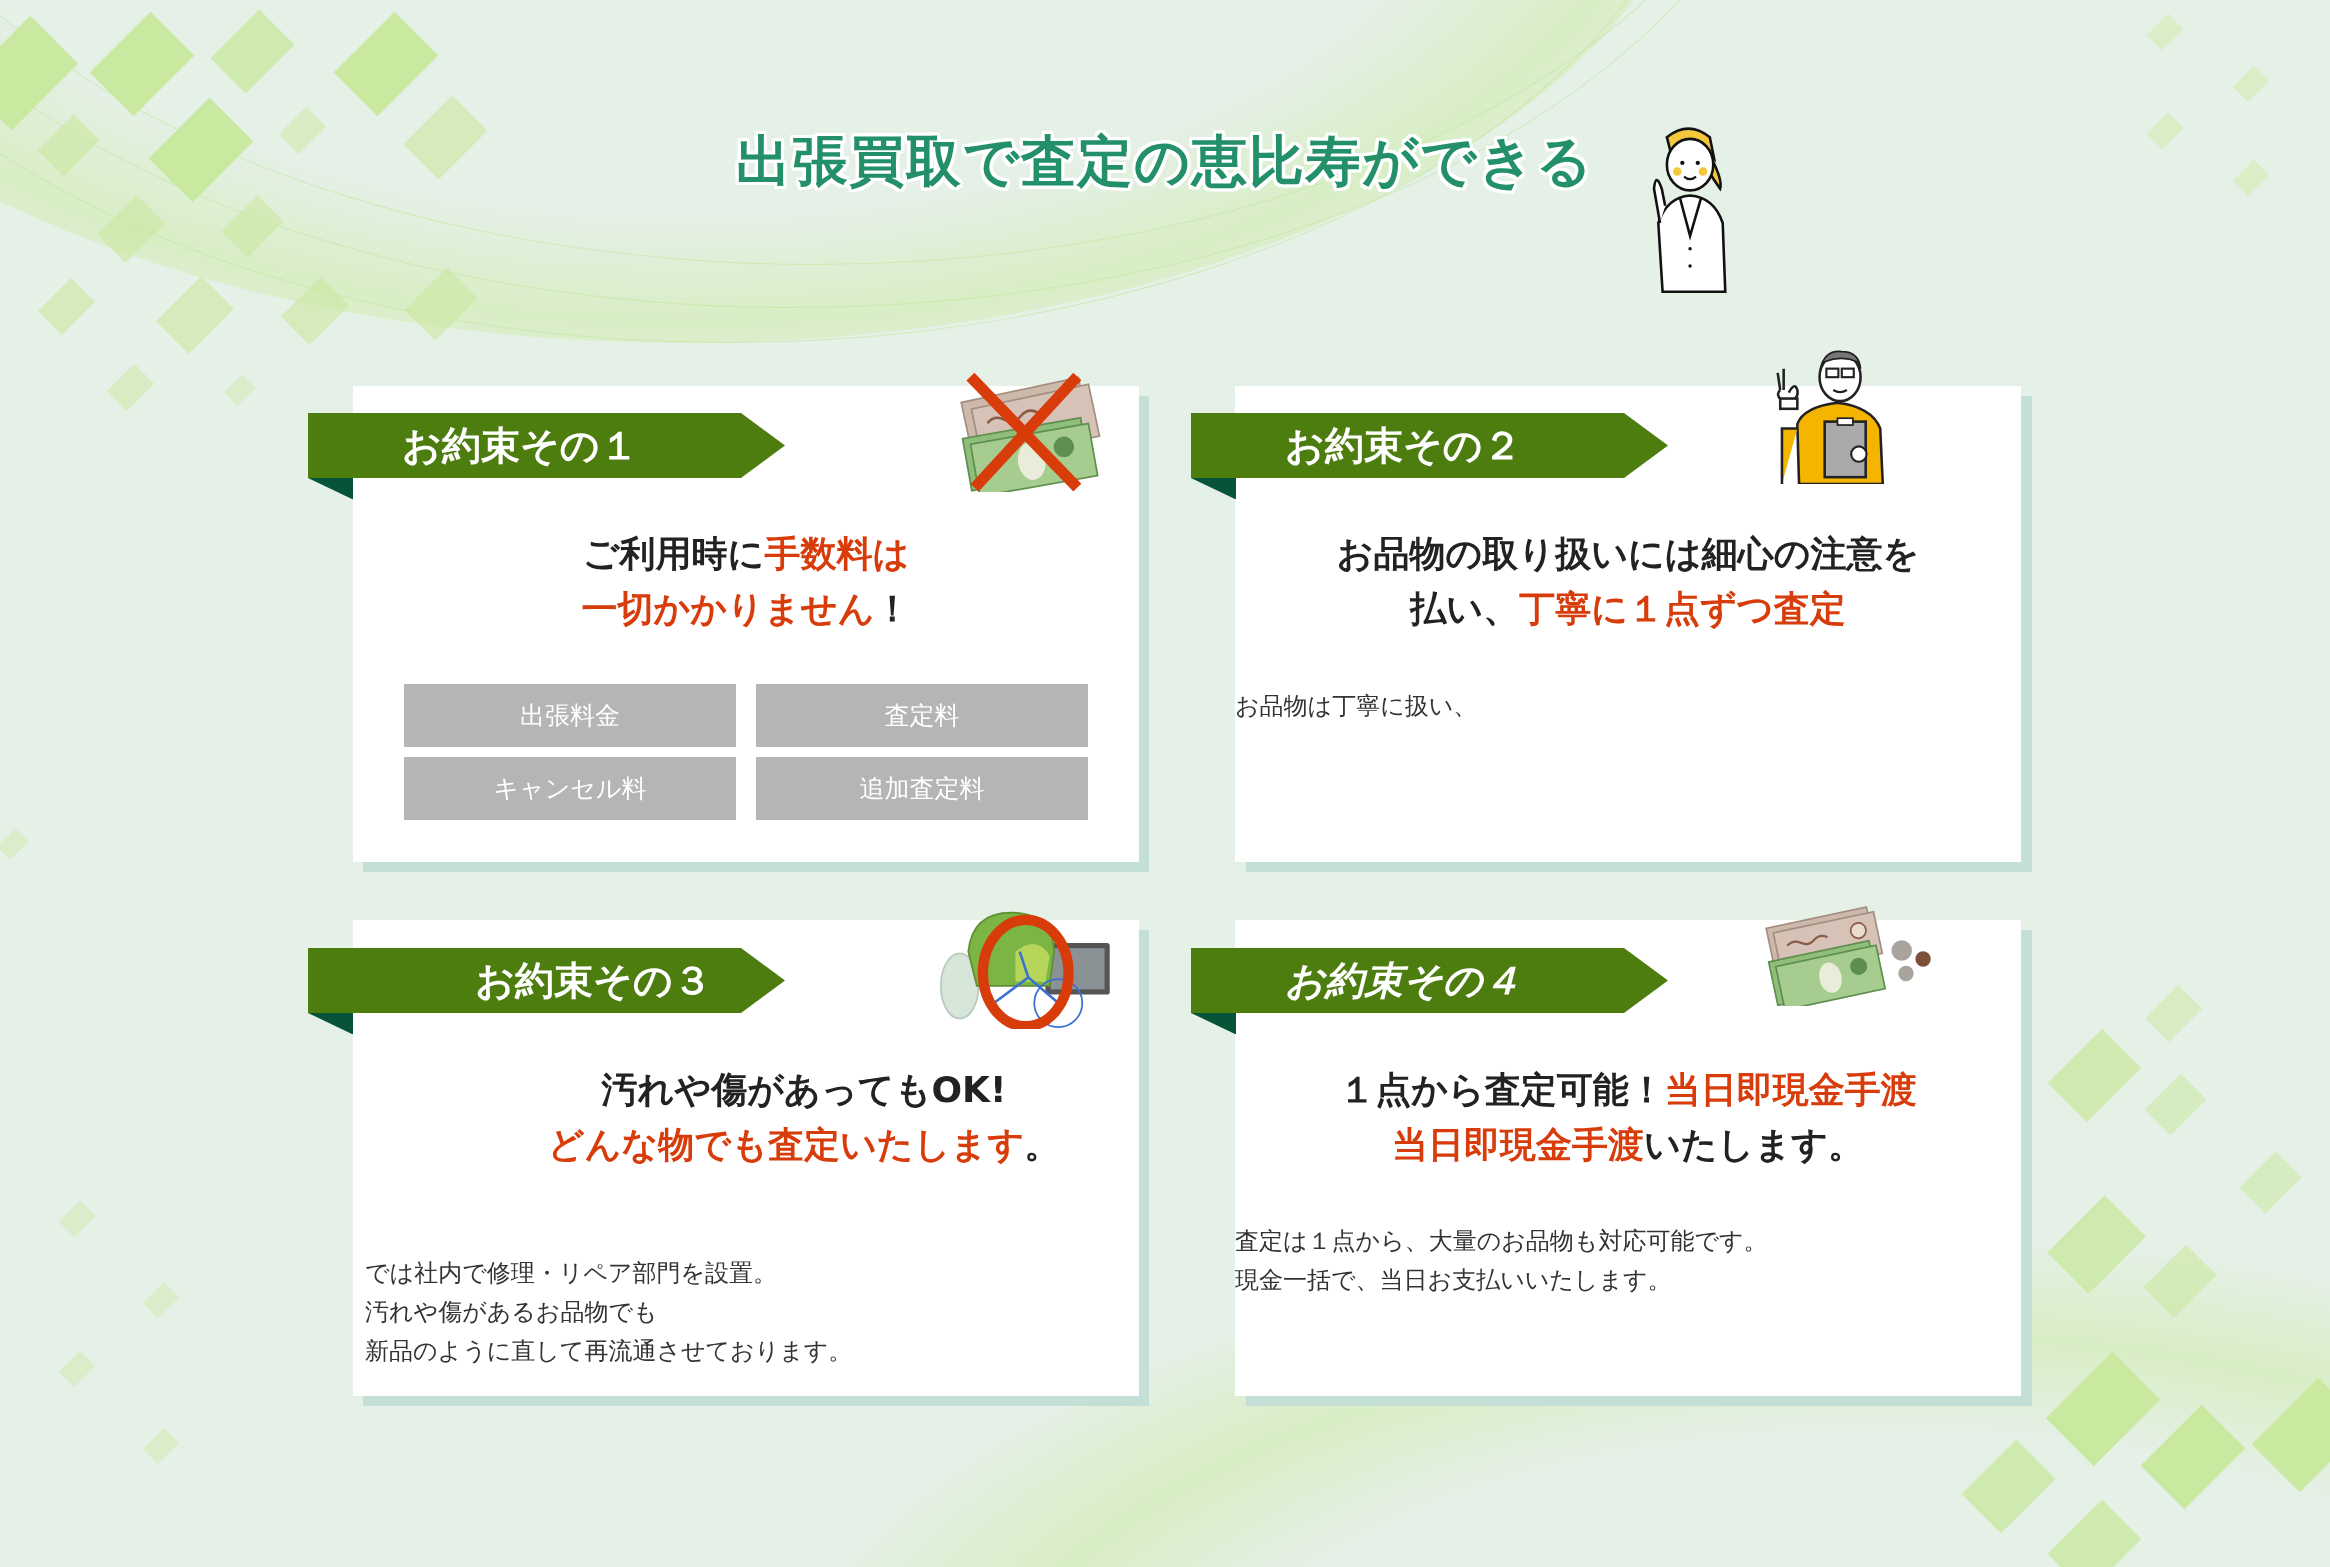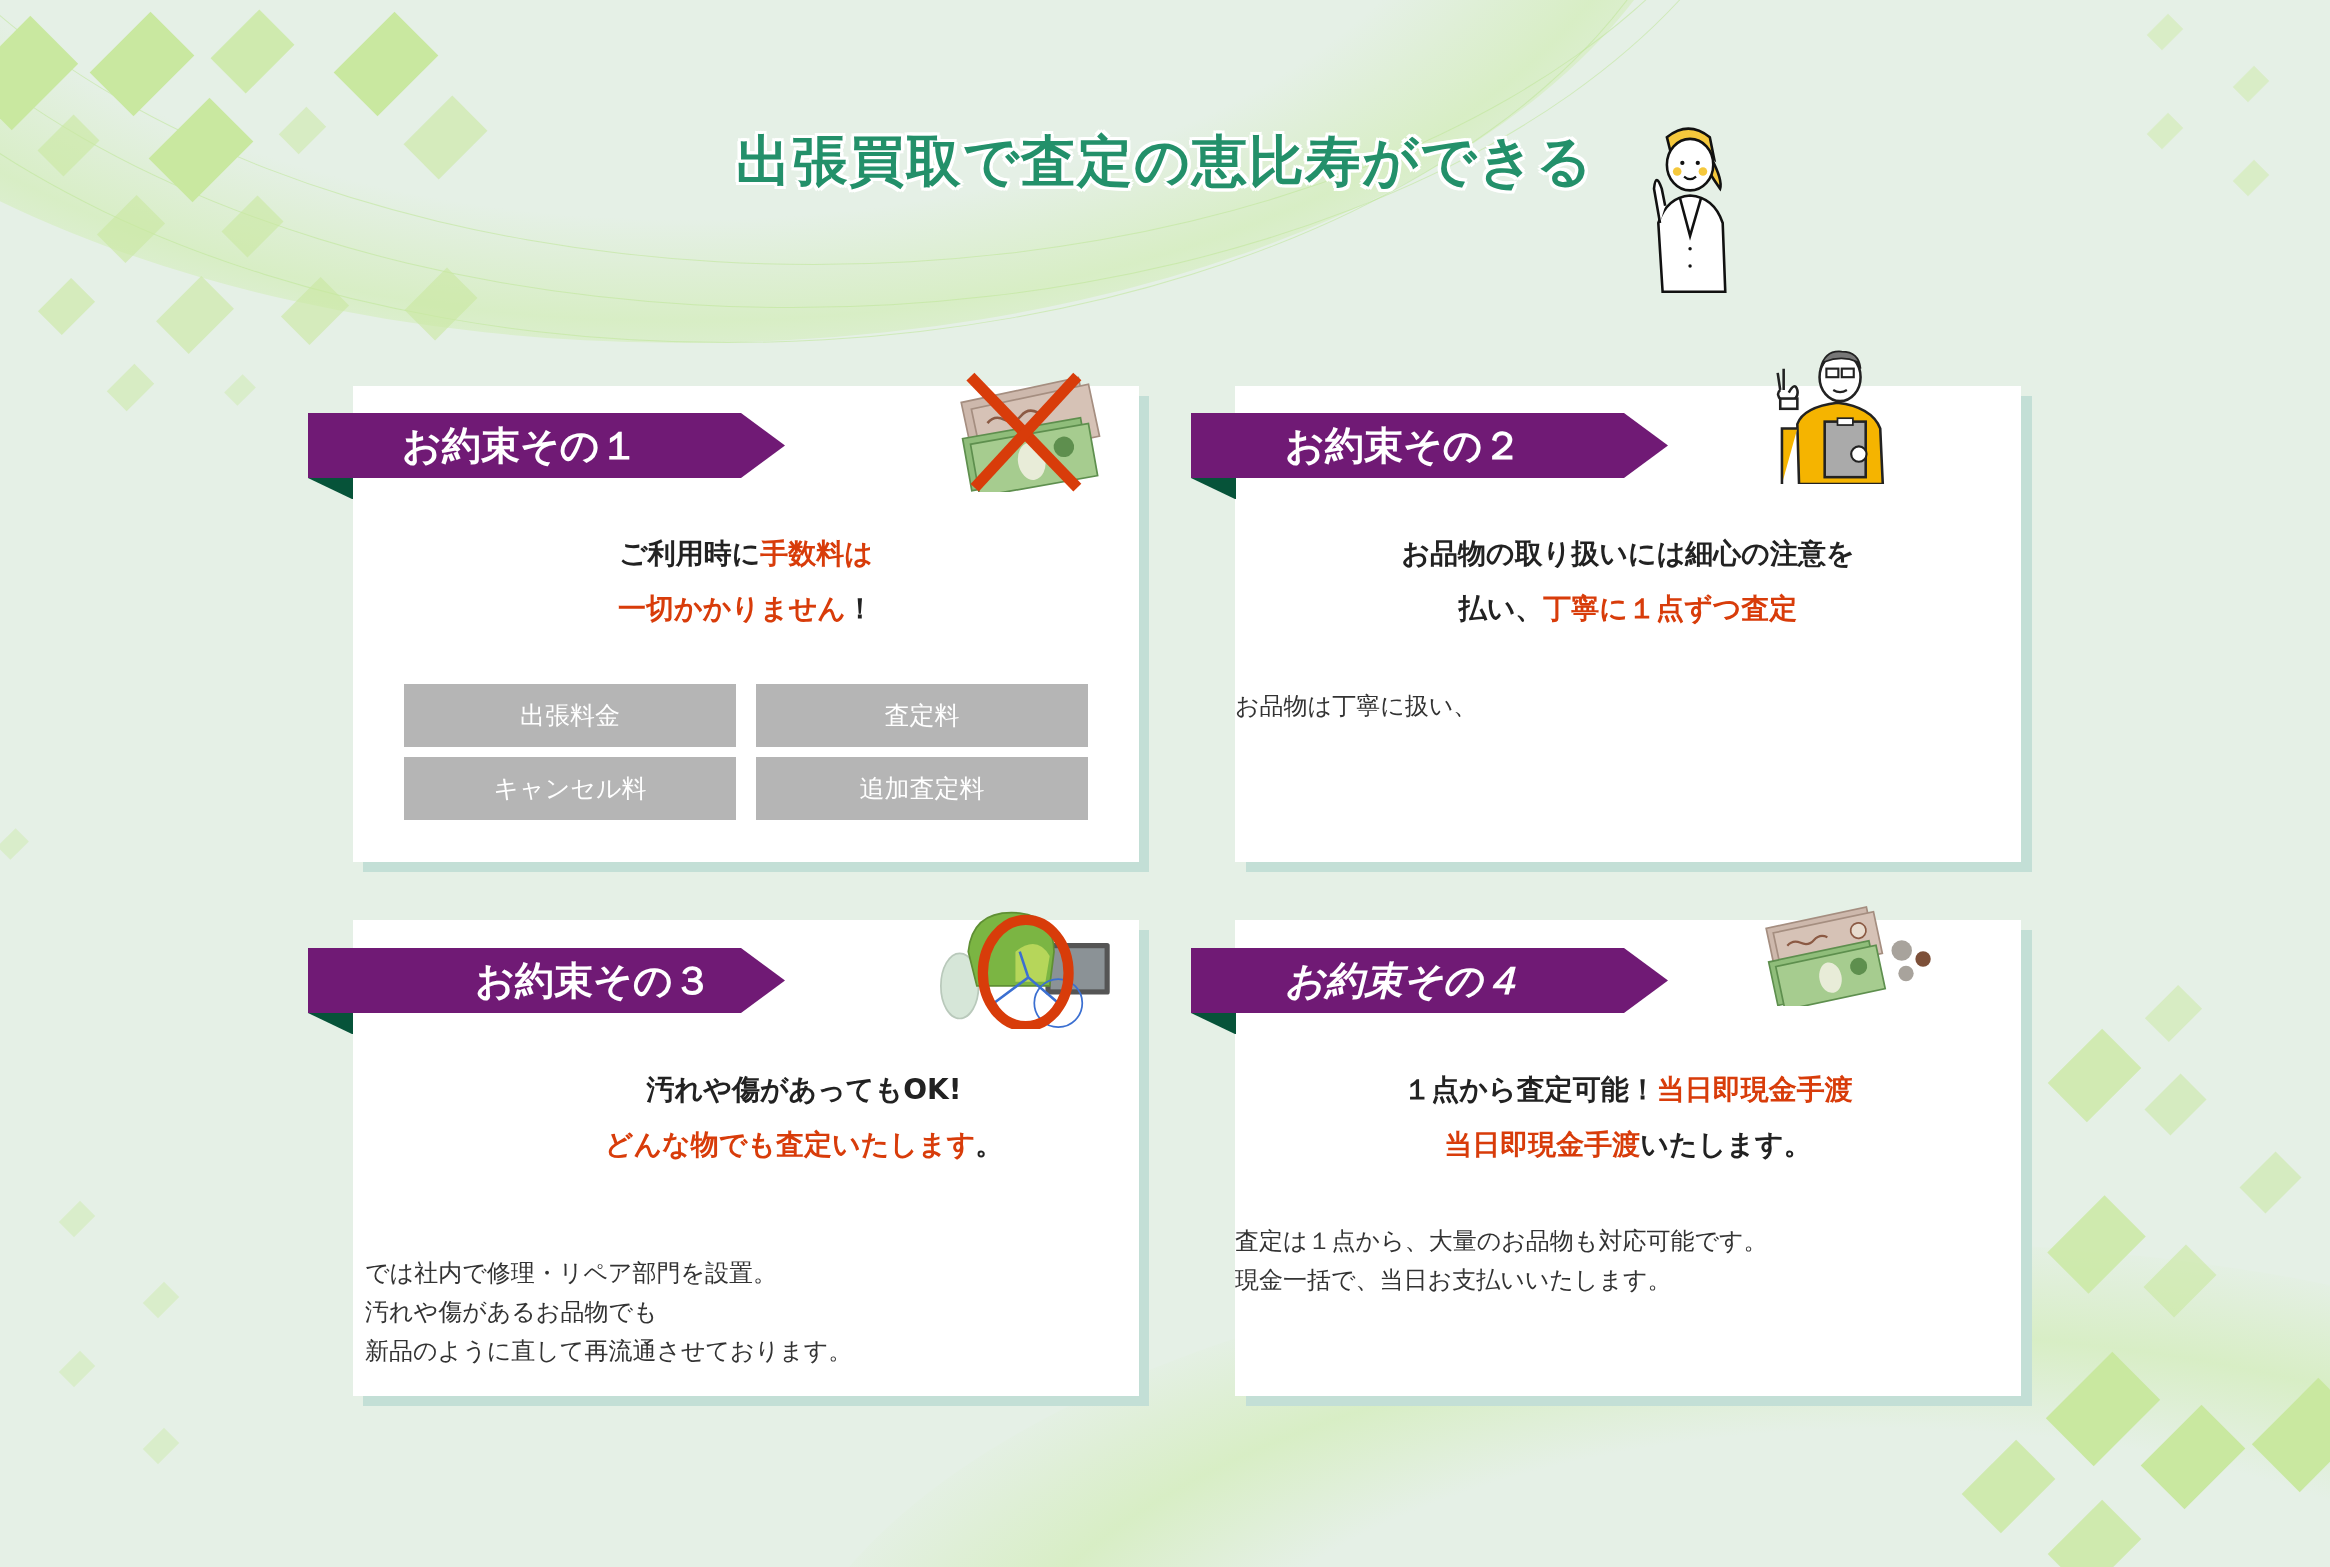--- a/index.html
+++ b/index.html
@@ -17,31 +17,31 @@
   .title {
     position:absolute; left:0; width:2330px; top:124px; text-align:center;
     color:#23906a; font-weight:bold; font-size:55px; line-height:75px; letter-spacing:1.7px;
     text-shadow: 0 0 0 #fff, 3.4px 0 0 #fff, -3.4px 0 0 #fff, 0 3.4px 0 #fff, 0 -3.4px 0 #fff,
                  2.6px 2.6px 0 #fff, -2.6px -2.6px 0 #fff, 2.6px -2.6px 0 #fff, -2.6px 2.6px 0 #fff;
   }
 
   .card-shadow { position:absolute; background:#c3dfd6; }
   .card { position:absolute; background:#fff; }
   .ribbon {
-    position:absolute; height:65px; background:#701a75; color:#fff;
+    position:absolute; height:65px; background:#4d7c0f; color:#fff;
     font-weight:bold; font-size:39px; line-height:65px; padding-left:94px;
     clip-path: polygon(0 0, 433px 0, 477px 50%, 433px 100%, 0 100%);
     width:477px;
   }
   .ribbon-fold {
     position:absolute; width:45px; height:21.4px; background:#065339;
     clip-path: polygon(0 0, 100% 0, 100% 100%);
   }
   .headline {
-    position:absolute; text-align:center; font-weight:bold; font-size:28px;
+    position:absolute; text-align:center; font-weight:bold; font-size:36px;
     line-height:55px; color:#222;
   }
   .red { color:#d83c0a; }
   .body-text {
     position:absolute; text-align:left; font-size:24px; line-height:39px; color:#333;
   }
   .fee-box {
     position:absolute; background:#b5b5b5; color:#fff; font-size:25px;
     text-align:center; line-height:63px; height:63px; width:332px;
   }

